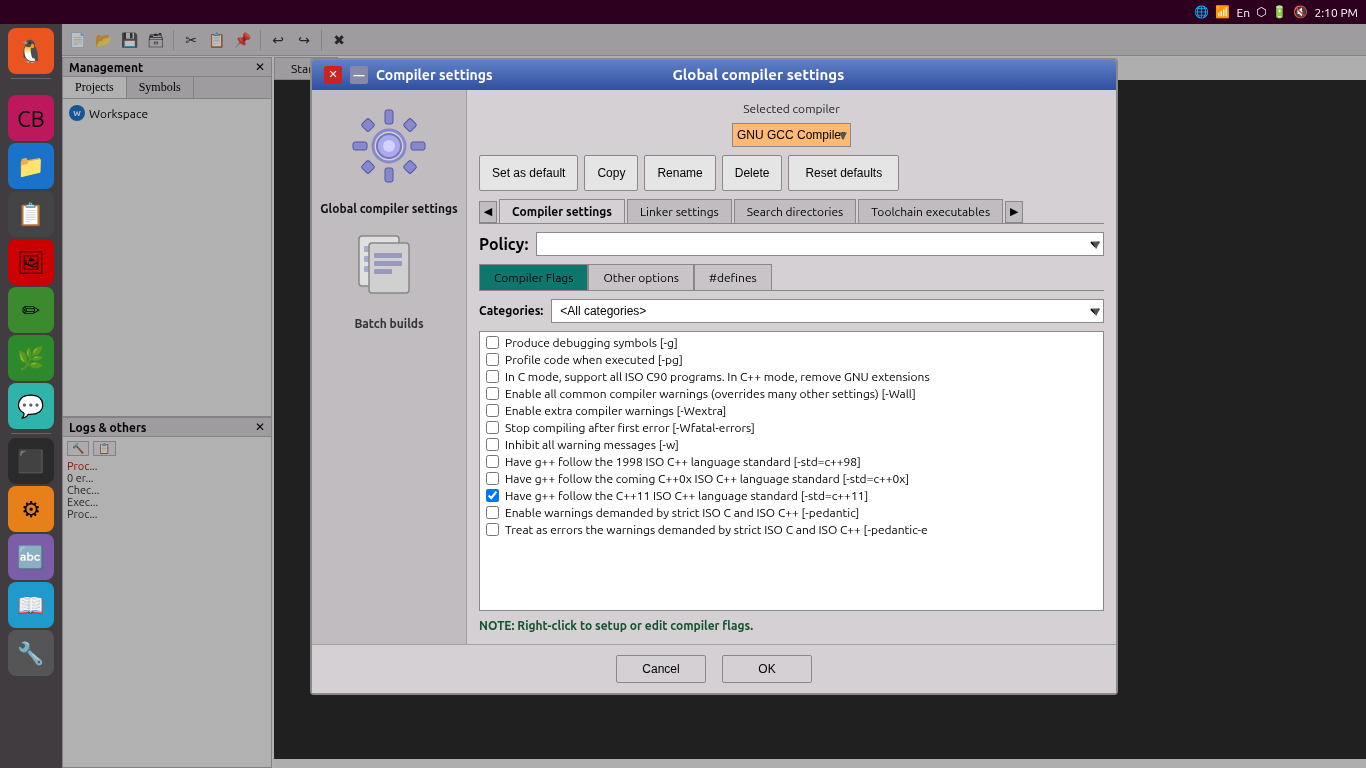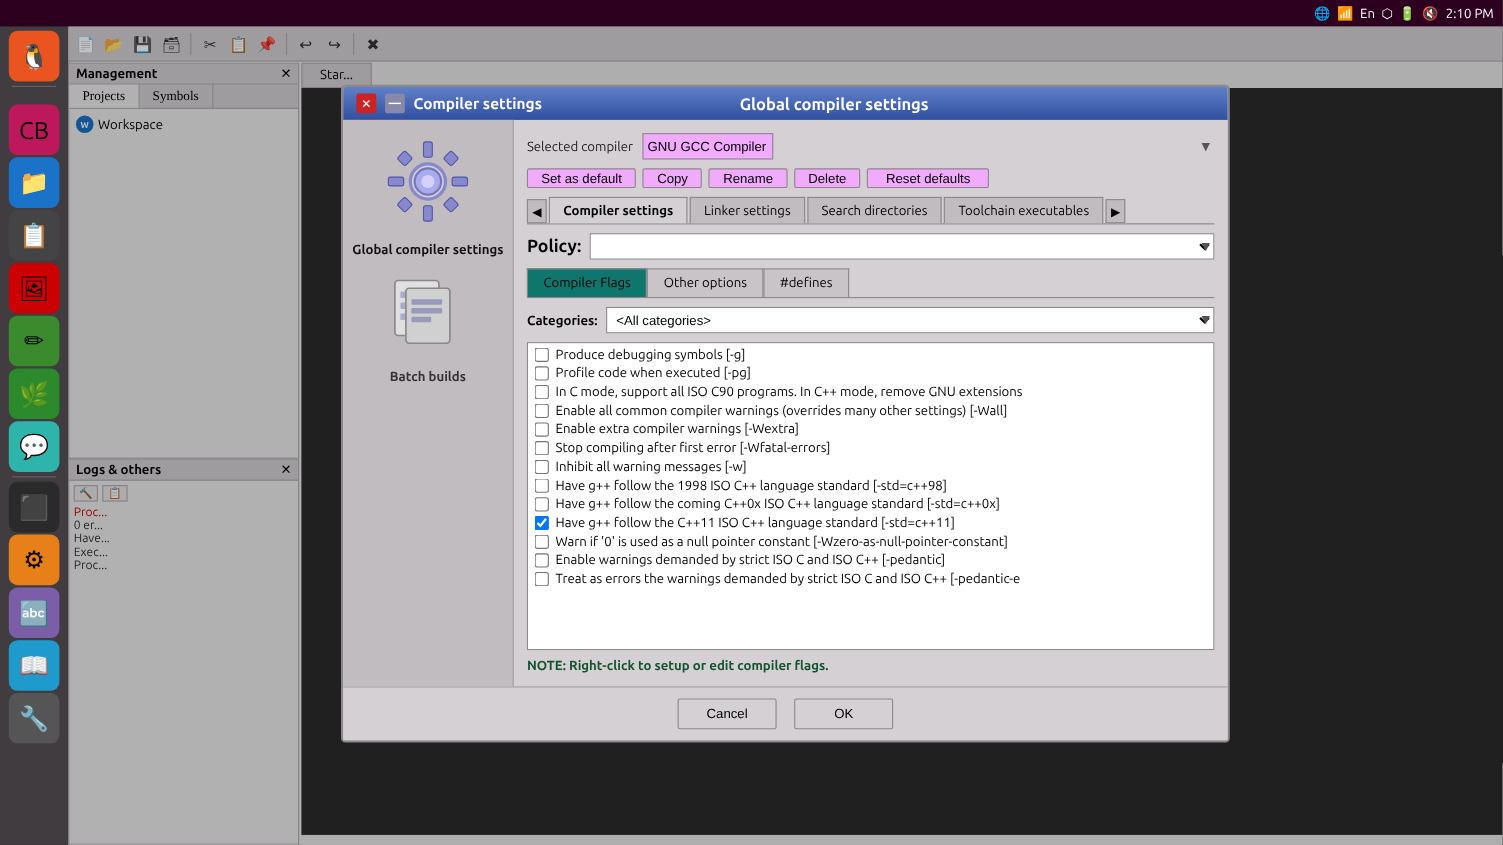--- a/index.html
+++ b/index.html
@@ -326,30 +326,31 @@
       display: flex;
       flex-direction: column;
       gap: 8px;
     }
 
     
     .selected-compiler-row {
       display: flex;
       align-items: center;
       gap: 8px;
+      flex-direction: column;
     }
     .selected-compiler-label {
       font-size: 12px;
       color: #222;
       white-space: nowrap;
     }
     .compiler-select {
       flex: 1;
       height: 24px;
-      background: #f0abfc;
+      background: #fdba74;
       border: 1px solid #8a8888;
       font-size: 12px;
       padding: 0 4px;
       appearance: none;
       -webkit-appearance: none;
       position: relative;
     }
     .compiler-select-wrapper {
       flex: 1;
       position: relative;
@@ -365,23 +366,23 @@
       color: #555;
     }
 
     
     .buttons-row {
       display: flex;
       gap: 6px;
       align-items: center;
     }
     .dialog-btn {
-      height: 18px;
+      height: 36px;
       padding: 0 12px;
-      background: #f0abfc;
+      background: #e5e5e5;
       border: 1px solid #8a8888;
       border-radius: 2px;
       font-size: 12px;
       cursor: pointer;
       white-space: nowrap;
     }
     .dialog-btn.wide { padding: 0 16px; }
 
     
     .tabs-row {
@@ -634,21 +635,21 @@
       <span>Logs &amp; others</span>
       <span style="cursor:pointer;">✕</span>
     </div>
     <div class="logs-content">
       <div style="display:flex;gap:4px;margin-bottom:4px;">
         <span style="background:#e8e4e8;border:1px solid #b0acb0;padding:1px 4px;font-size:10px;">🔨</span>
         <span style="background:#e8e4e8;border:1px solid #b0acb0;padding:1px 4px;font-size:10px;">📋</span>
       </div>
       <div class="logs-text-red">Proc...</div>
       <div>0 er...</div>
-      <div>Have...</div>
+      <div>Chec...</div>
       <div>Exec...</div>
       <div>Proc...</div>
     </div>
   </div>
 
   <div class="editor-area">
     <div class="editor-tab">Star...</div>
     <div style="background:#2b2b2b;flex:1;height:calc(100% - 32px);color:#e0e0e0;font-size:11px;font-family:monospace;padding:8px;">
     </div>
   </div>
@@ -789,24 +790,20 @@
                 <li class="flag-item">
                   <input type="checkbox" style="">
                   <span>Have g++ follow the coming C++0x ISO C++ language standard  [-std=c++0x]</span>
                 </li>
                 <li class="flag-item checked">
                   <input type="checkbox" checked="" style="">
                   <span>Have g++ follow the C++11 ISO C++ language standard  [-std=c++11]</span>
                 </li>
                 <li class="flag-item">
                   <input type="checkbox" style="">
-                  <span>Warn if '0' is used as a null pointer constant  [-Wzero-as-null-pointer-constant]</span>
-                </li>
-                <li class="flag-item">
-                  <input type="checkbox" style="">
                   <span>Enable warnings demanded by strict ISO C and ISO C++  [-pedantic]</span>
                 </li>
                 <li class="flag-item">
                   <input type="checkbox" style="">
                   <span>Treat as errors the warnings demanded by strict ISO C and ISO C++  [-pedantic-e</span>
                 </li>
               </ul>
           </div>
 
           <div class="note-text">NOTE: Right-click to setup or edit compiler flags.</div>

